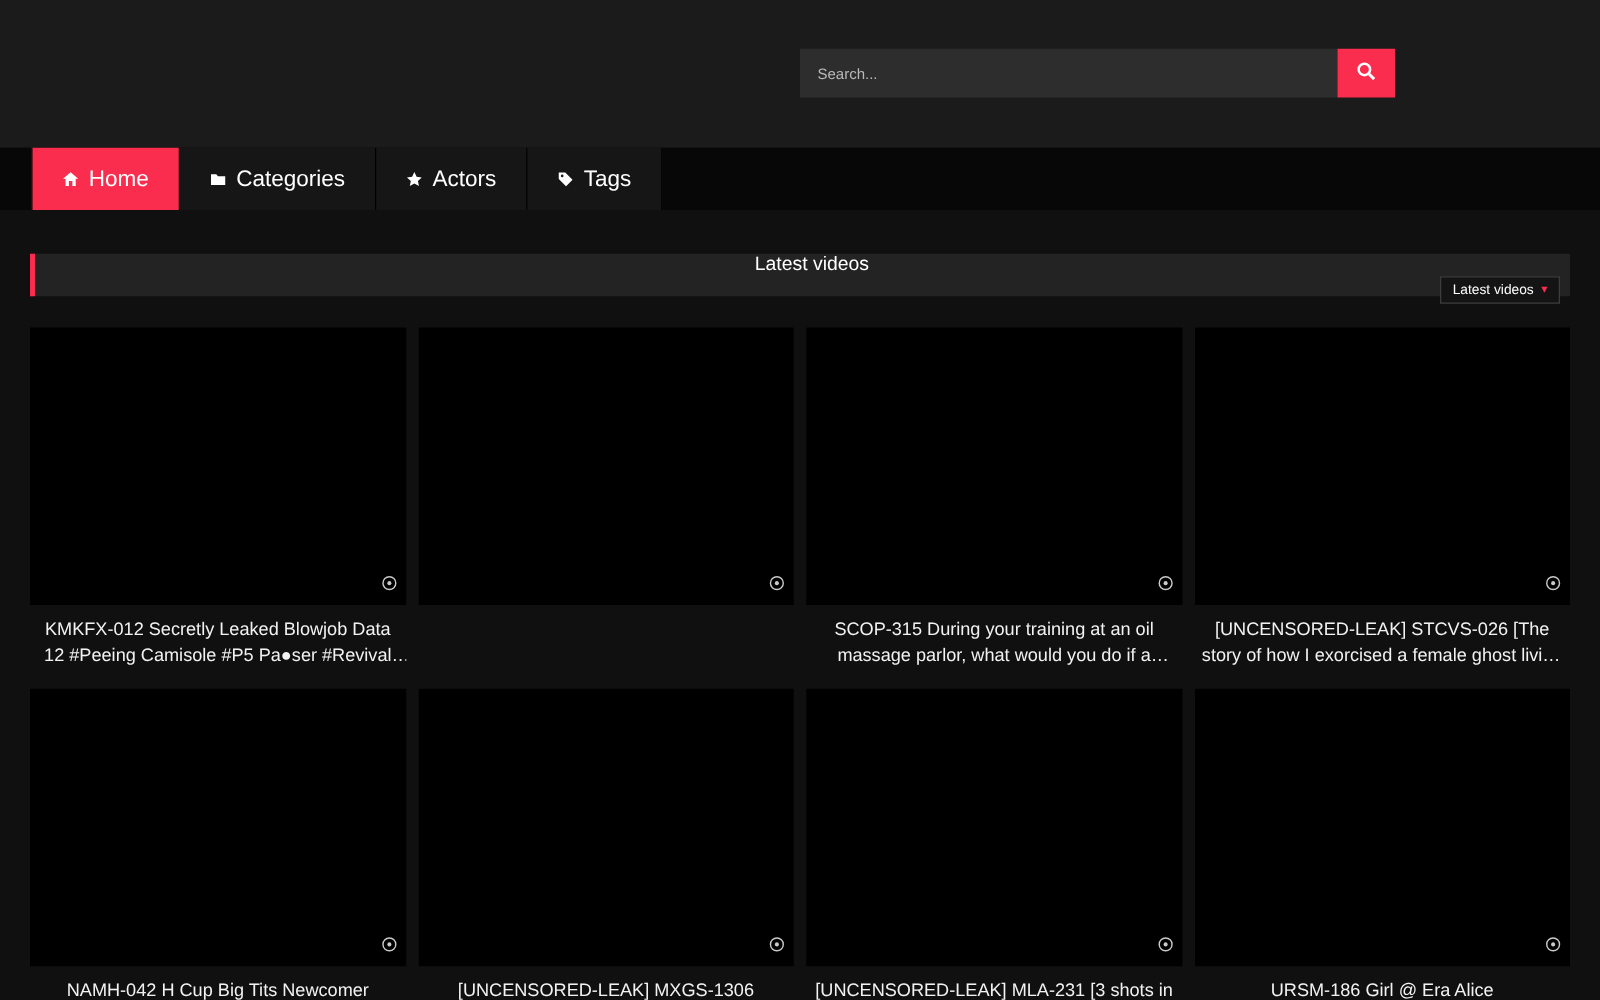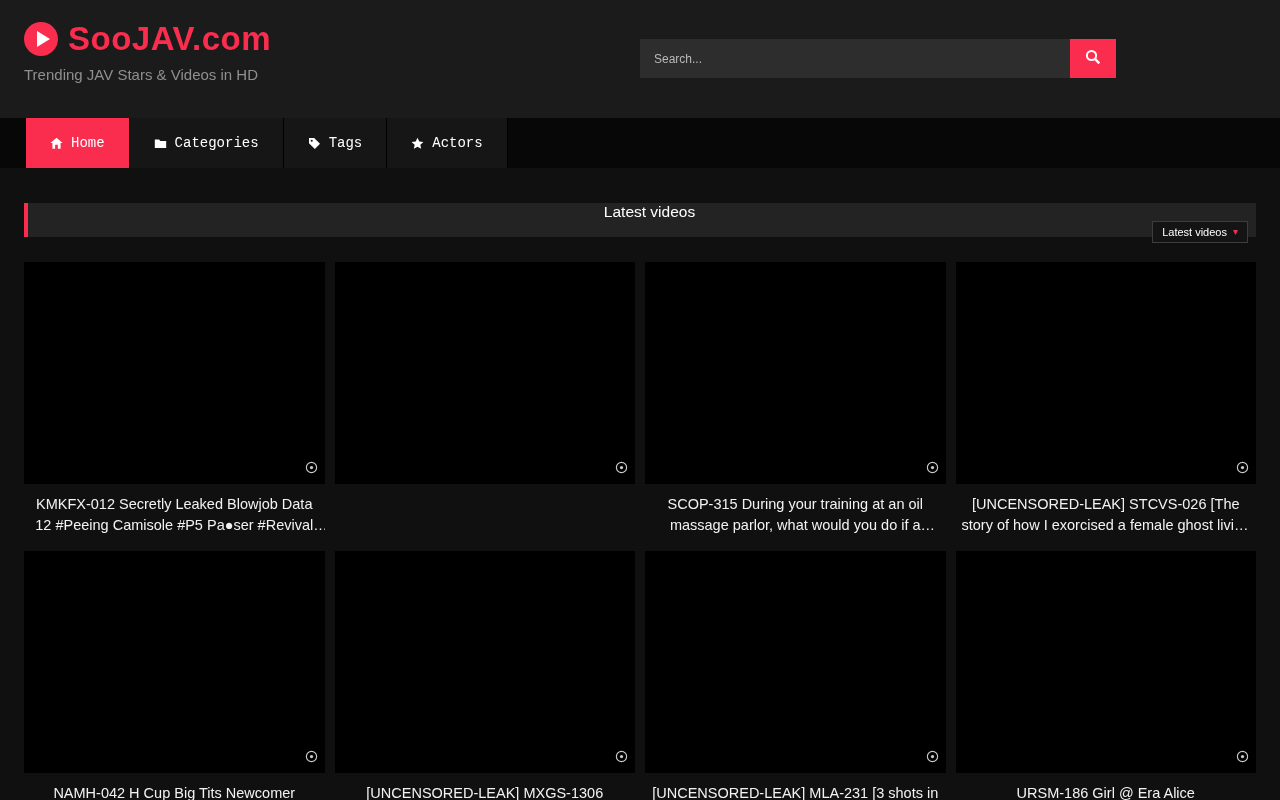--- a/index.html
+++ b/index.html
@@ -51,23 +51,23 @@
     display: flex; align-items: center; justify-content: center;
   }
 
   
   nav {
     height: 50px; background: #070707;
     display: flex; align-items: stretch; padding-left: 25px;
   }
   .nav-tab {
     display: flex; align-items: center; gap: 8px;
-    padding: 0 24px; font-size: 14px; color: #fff;
+    padding: 0 24px; font-size: 18px; color: #fff;
     background: #161616; border-right: 1px solid #000;
-    cursor: pointer; white-space: nowrap; font-family: Liberation Mono, monospace;
+    cursor: pointer; white-space: nowrap;
   }
   .nav-tab:first-child { border-left: 1px solid #000; }
   .nav-tab.active { background: var(--accent); }
   .nav-tab svg { display: block; }
 
   
   main { padding: 0 24px; }
   .section-bar {
     margin-top: 35px; height: 34px;
     background: #232323;
@@ -101,27 +101,20 @@
     color: #f2f2f2; font-size: 14.5px; line-height: 20.5px;
     text-align: center; padding: 0 4px;
     display: -webkit-box; -webkit-line-clamp: 2;
     -webkit-box-orient: vertical; overflow: hidden;
   }
 </style>
 </head>
 <body>
 
 <header>
-  <div class="logo-block">
-    <div class="logo-row">
-      <span class="play-icon"></span>
-      <span class="site-title">SooJAV.com</span>
-    </div>
-    <div class="tagline">Trending JAV Stars &amp; Videos in HD</div>
-  </div>
 
   <div class="search-box">
     <input type="text" placeholder="Search..." style="">
     <button class="search-btn">
       <span>
         <svg width="16" height="16" viewBox="0 0 16 16">
           <circle cx="6.5" cy="6.5" r="4.6" fill="none" stroke="#fff" stroke-width="2"></circle>
           <line x1="10.2" y1="10.2" x2="14.3" y2="14.3" stroke="#fff" stroke-width="2.4"></line>
         </svg>
       </span>
@@ -142,33 +135,33 @@
     <span>
       <svg width="13" height="13" viewBox="0 0 16 16" fill="#fff">
         <path d="M1 3 h5.2 l1.6 2 H15 v8.5 H1 Z"></path>
       </svg>
     </span>
     <span>Categories</span>
   </div>
   <div class="nav-tab">
     <span>
       <svg width="13" height="13" viewBox="0 0 16 16" fill="#fff">
+        <path d="M8 0.8 l2.2 4.7 5.1 0.6 -3.8 3.4 1 5 L8 12 3.5 14.5 l1 -5 L0.7 6.1 l5.1 -0.6 Z"></path>
+      </svg>
+    </span>
+    <span>Actors</span>
+  </div>
+  <div class="nav-tab">
+    <span>
+      <svg width="13" height="13" viewBox="0 0 16 16" fill="#fff">
         <path d="M1.2 1.2 h6.4 l7.2 7.2 -6.4 6.4 -7.2 -7.2 Z"></path>
         <circle cx="4.6" cy="4.6" r="1.3" fill="#161616"></circle>
       </svg>
     </span>
     <span>Tags</span>
-  </div>
-  <div class="nav-tab">
-    <span>
-      <svg width="13" height="13" viewBox="0 0 16 16" fill="#fff">
-        <path d="M8 0.8 l2.2 4.7 5.1 0.6 -3.8 3.4 1 5 L8 12 3.5 14.5 l1 -5 L0.7 6.1 l5.1 -0.6 Z"></path>
-      </svg>
-    </span>
-    <span>Actors</span>
   </div>
 </nav>
 
 <main>
   <div class="section-bar">
     <span class="section-title">Latest videos</span>
     <button class="sort-btn">
       <span>Latest videos</span>
       <span class="sort-caret">▾</span>
     </button>

